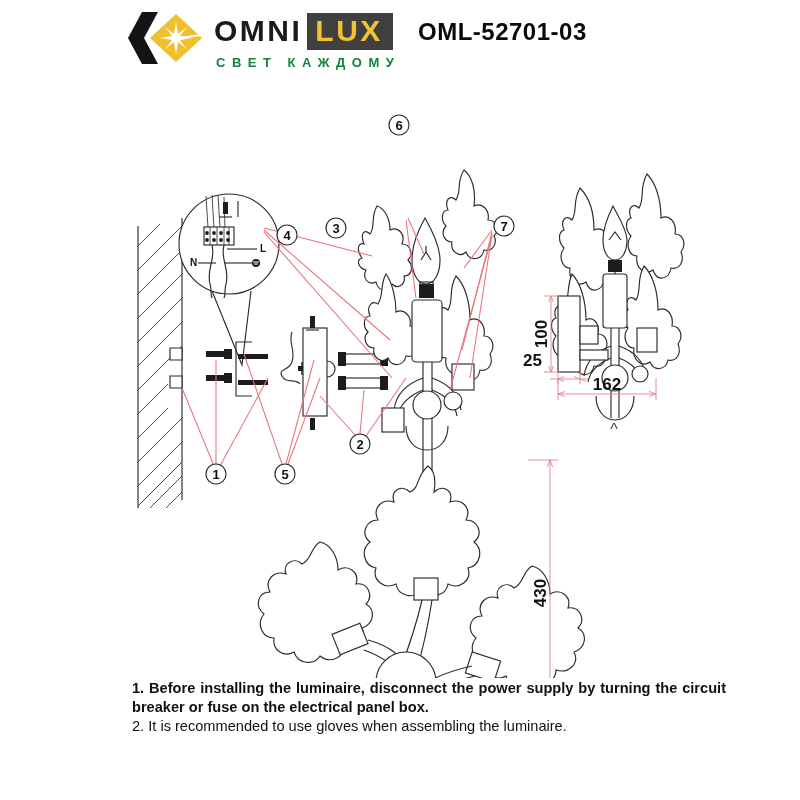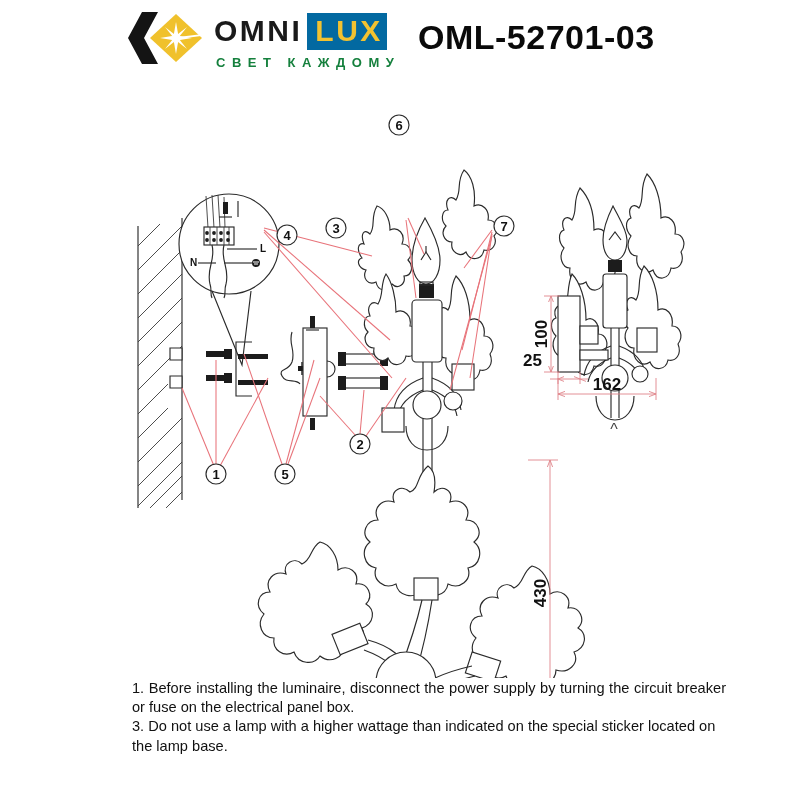--- a/index.html
+++ b/index.html
@@ -47,22 +47,22 @@
     align-items: center;
   }
   .brand-omni {
     font-size: 30px;
     font-weight: bold;
     letter-spacing: 2.5px;
     color: #1a1a1a;
     line-height: 1;
   }
   .brand-lux-box {
-    background: #0369a1;
-    padding: 3px 4px 4px 8px;
+    background: #404040;
+    padding: 3px 10px 4px 8px;
     margin-left: 5px;
     display: inline-block;
   }
   .brand-lux {
     font-size: 30px;
     font-weight: bold;
     letter-spacing: 2.5px;
     color: #f2c230;
     line-height: 1;
   }
@@ -71,21 +71,21 @@
     left: 88px; top: 47px;
     font-size: 13px;
     font-weight: bold;
     letter-spacing: 6.5px;
     color: #15803d;
     white-space: nowrap;
   }
   .model-number {
     position: absolute;
     left: 398px; top: 18px;
-    font-size: 34px;
+    font-size: 24px;
     font-weight: bold;
     letter-spacing: 0.5px;
     color: #0a0a0a;
   }
 
   
   .drawing {
     position: absolute;
     left: 0; top: 78px;
     width: 800px; height: 600px;
@@ -95,21 +95,21 @@
   
   .instructions {
     position: absolute;
     left: 112px; top: 679px;
     width: 594px;
     font-size: 14.6px;
     line-height: 19.2px;
     color: #111111;
   }
   .instructions p { margin: 0; }
-  .just { text-align: justify; }
+  .just { text-align: justify; font-weight: bold; }
 </style>
 </head>
 <body>
 
 <div class="page">
 
   <div class="header">
 
     <div class="logo-block">
 
@@ -543,16 +543,16 @@
           <circle class="lnf" cx="484" cy="148" r="10"></circle>
           <text class="cal" x="484" y="148">7</text>
         </g>
       </g>
 
     </svg>
   </div>
 
   <div class="instructions">
     <p class="just">1. Before installing the luminaire, disconnect the power supply by turning the circuit breaker or fuse on the electrical panel box.</p>
-    <p>3. Do not use a lamp with a higher wattage than indicated on the special sticker located on the lamp base.</p>
+    <p>2. It is recommended to use gloves when assembling the luminaire.</p>
   </div>
 
 </div>
 
 </body></html>

